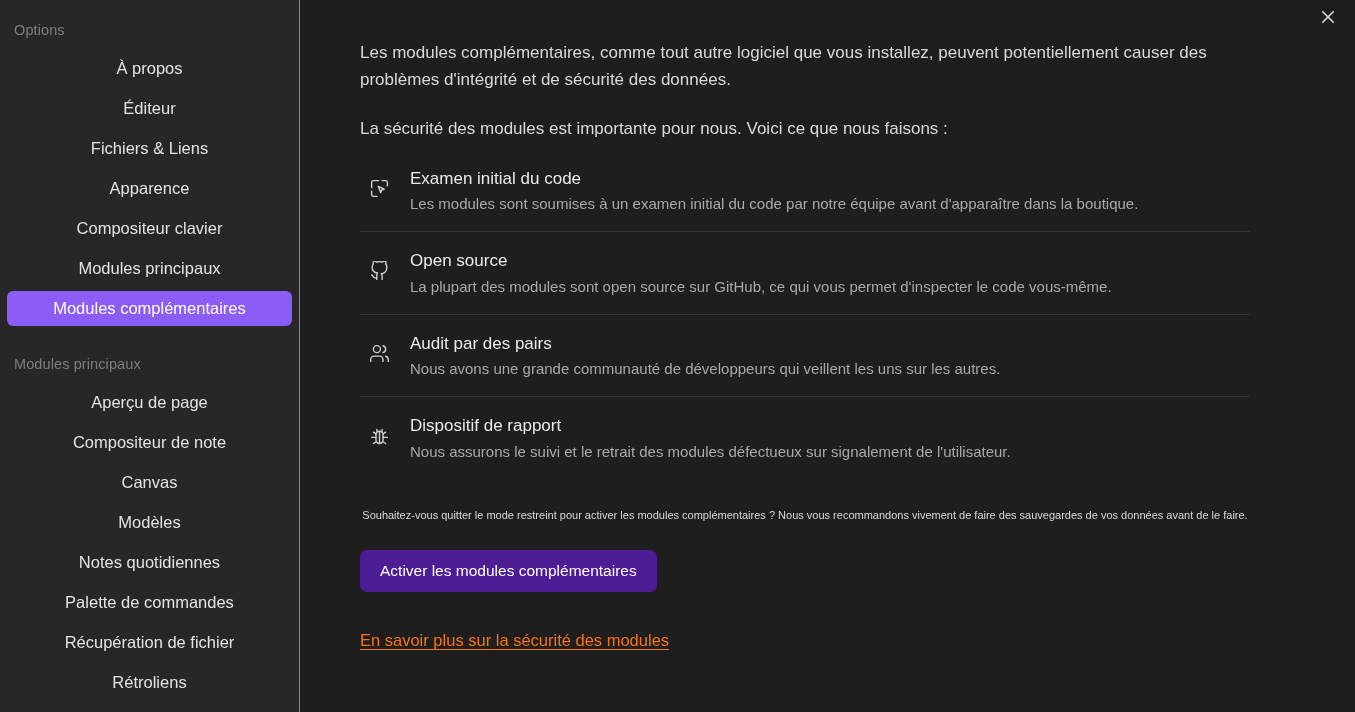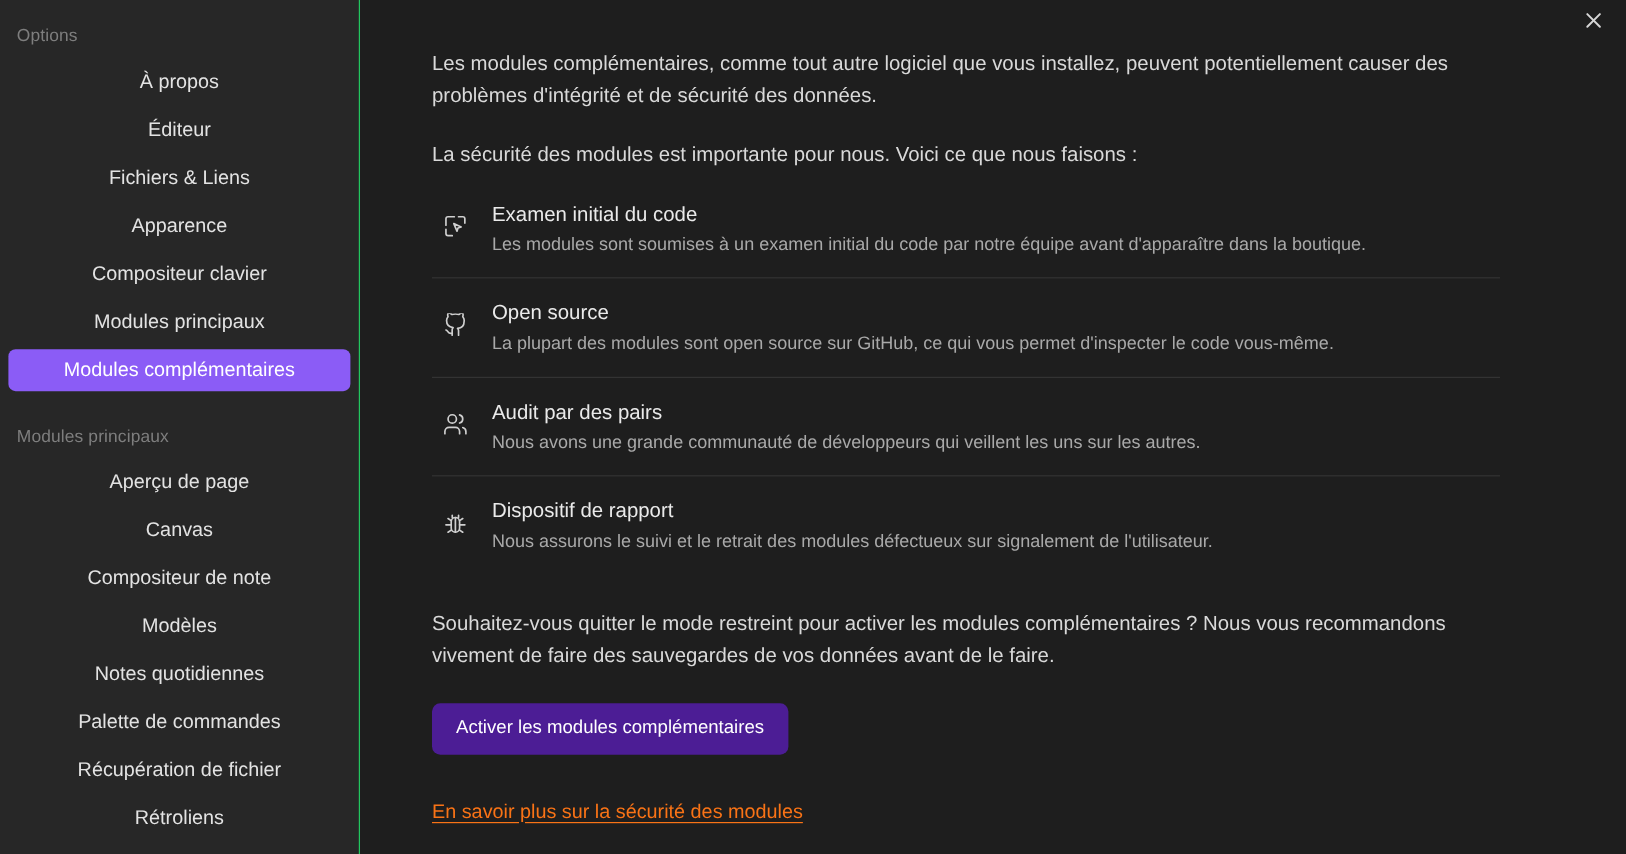--- a/index.html
+++ b/index.html
@@ -136,26 +136,27 @@
     margin-bottom: 3px;
   }
 
   .feature-desc {
     font-size: 15px;
     color: #a9a9a9;
     line-height: 1.45;
   }
 
   .prompt-para {
-    font-size: 17px;
+    font-size: 11px;
     line-height: 1.58;
     color: #d9d9d9;
     margin-top: 28px;
     margin-bottom: 26px;
     max-width: 935px;
+    text-align: center;
   }
 
   .enable-btn {
     display: inline-block;
     background: #4c1d95;
     color: #ffffff;
     font-family: "Liberation Sans", sans-serif;
     font-size: 15.5px;
     border: none;
     border-radius: 7px;
@@ -190,22 +191,22 @@
       <div class="sb-item">Apparence</div>
       <div class="sb-item">Compositeur clavier</div>
       <div class="sb-item">Modules principaux</div>
       <div class="sb-item active">Modules complémentaires</div>
     </div>
 
     <div class="sb-group-label second">Modules principaux</div>
 
     <div>
       <div class="sb-item">Aperçu de page</div>
+      <div class="sb-item">Compositeur de note</div>
       <div class="sb-item">Canvas</div>
-      <div class="sb-item">Compositeur de note</div>
       <div class="sb-item">Modèles</div>
       <div class="sb-item">Notes quotidiennes</div>
       <div class="sb-item">Palette de commandes</div>
       <div class="sb-item">Récupération de fichier</div>
       <div class="sb-item">Rétroliens</div>
       <div class="sb-item">Sélecteur rapide</div>
     </div>
 
   </nav>
 

